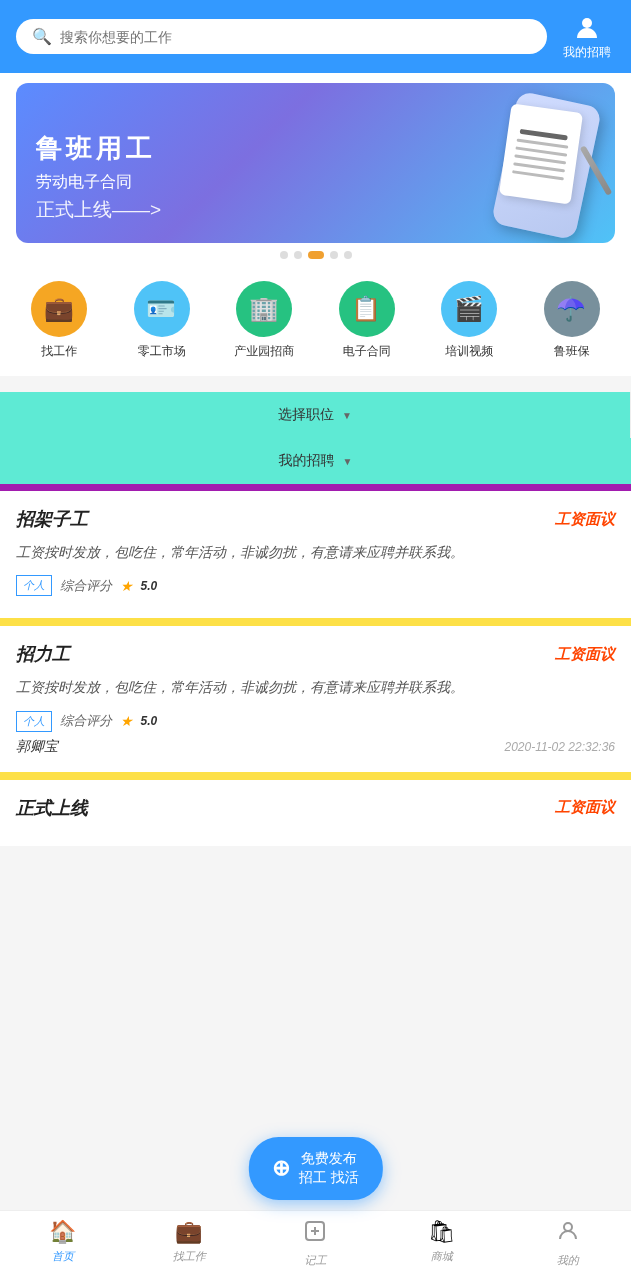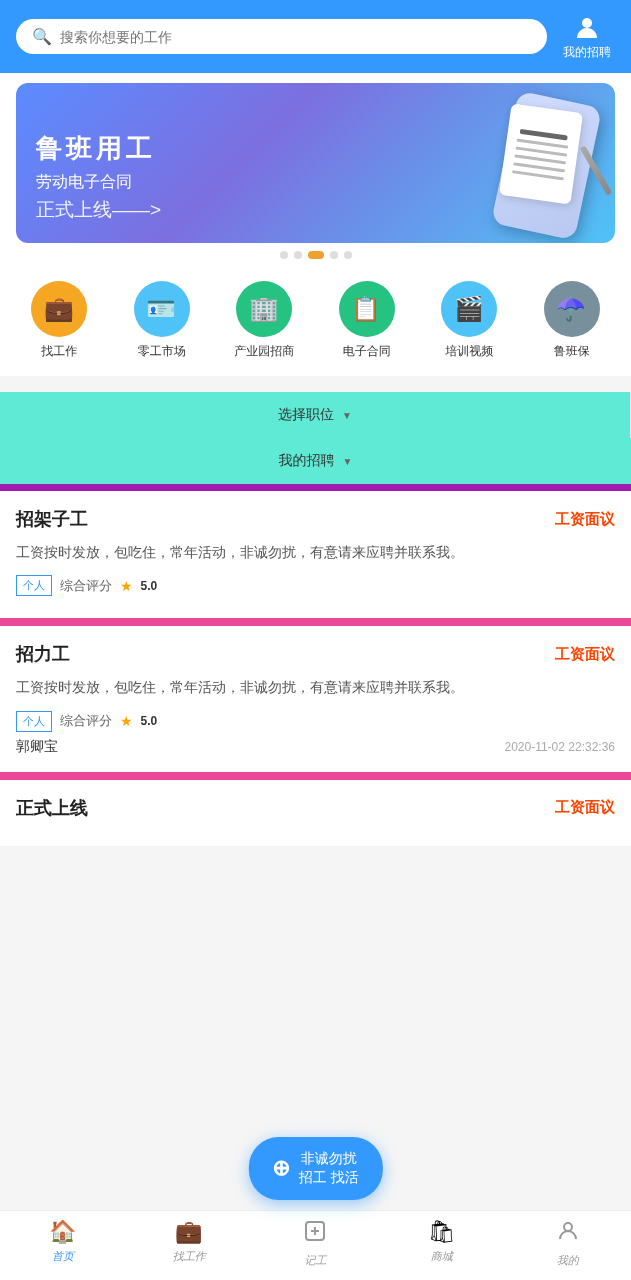--- a/index.html
+++ b/index.html
@@ -159,21 +159,22 @@
       cursor: pointer;
     }
     .filter-item:last-child { border-right: none; }
     .filter-arrow {
       font-size: 10px;
       color: #666;
     }
 
     
     .jobs-section {
-      background: #ec4899;
+      background: #fde047;
+      font-style: italic;
     }
     .job-card {
       background: #fff;
       padding: 16px;
       margin-bottom: 8px;
     }
     .job-header {
       display: flex;
       justify-content: space-between;
       align-items: center;
@@ -435,21 +436,21 @@
   </div>
 
 </div>
 
 <div class="bottom-pad"></div>
 
 <div class="fab-wrap">
   <div class="fab">
     <span class="fab-icon">⊕</span>
     <div class="fab-text">
-      <div>非诚勿扰</div>
+      <div>免费发布</div>
       <div>招工 找活</div>
     </div>
   </div>
 </div>
 
 <div class="bottom-nav">
   <div class="nav-item active">
     <span class="nav-icon">🏠</span>
     <span class="nav-label" style="color:#3399ff;">首页</span>
   </div>

